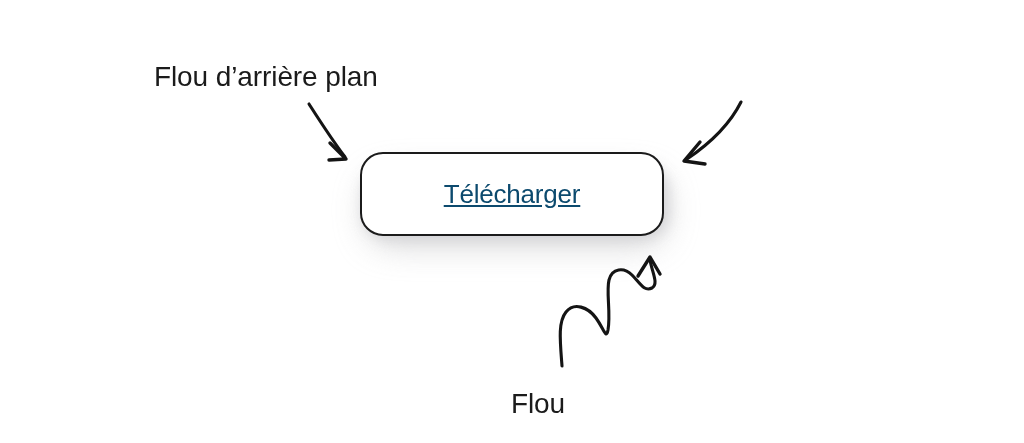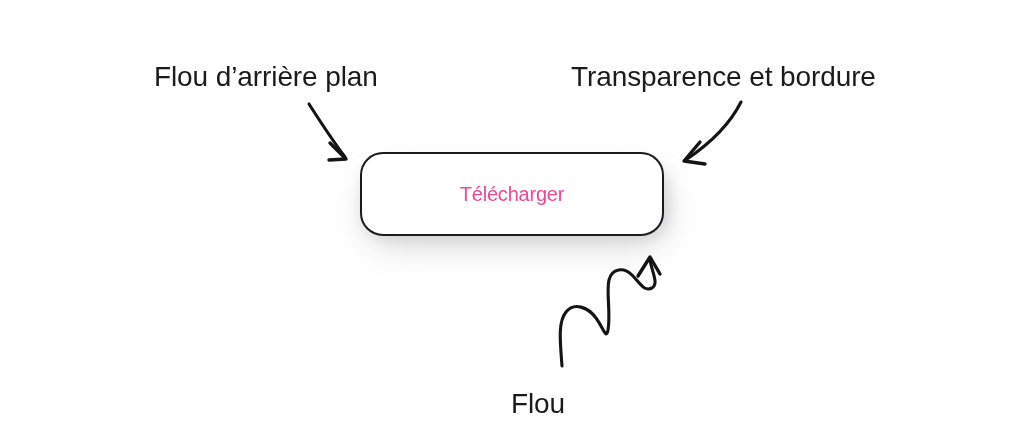--- a/index.html
+++ b/index.html
@@ -77,25 +77,26 @@
     border: 2px solid #1b1b1b;
     border-radius: 23px;
     background: #ffffff;
     display: flex;
     align-items: center;
     justify-content: center;
     cursor: pointer;
   }
   #download-button-label {
     font-family: "Liberation Sans", sans-serif;
-    font-size: 20px;
+    font-size: 26px;
     font-weight: 500;
-    color: #ec4899;
+    color: #0c4a6e;
     letter-spacing: -0.2px;
     white-space: nowrap;
+    text-decoration: underline;
   }
 
   
   #arrows {
     position: absolute;
     left: 0;
     top: 0;
     width: 1024px;
     height: 443px;
     pointer-events: none;
@@ -115,21 +116,20 @@
     stroke-linejoin: round;
   }
 </style>
 </head>
 <body>
 
 <div id="stage">
 
   <div class="annotation" id="label-blur">Flou d’arrière plan</div>
 
-  <div class="annotation" id="label-transparency">Transparence et bordure</div>
 
   <div class="annotation" id="label-shadow">Flou</div>
 
   <div id="button-shadow"></div>
   <div id="button-shadow-tight"></div>
 
   <div id="download-button">
     <span id="download-button-label">Télécharger</span>
   </div>
 

